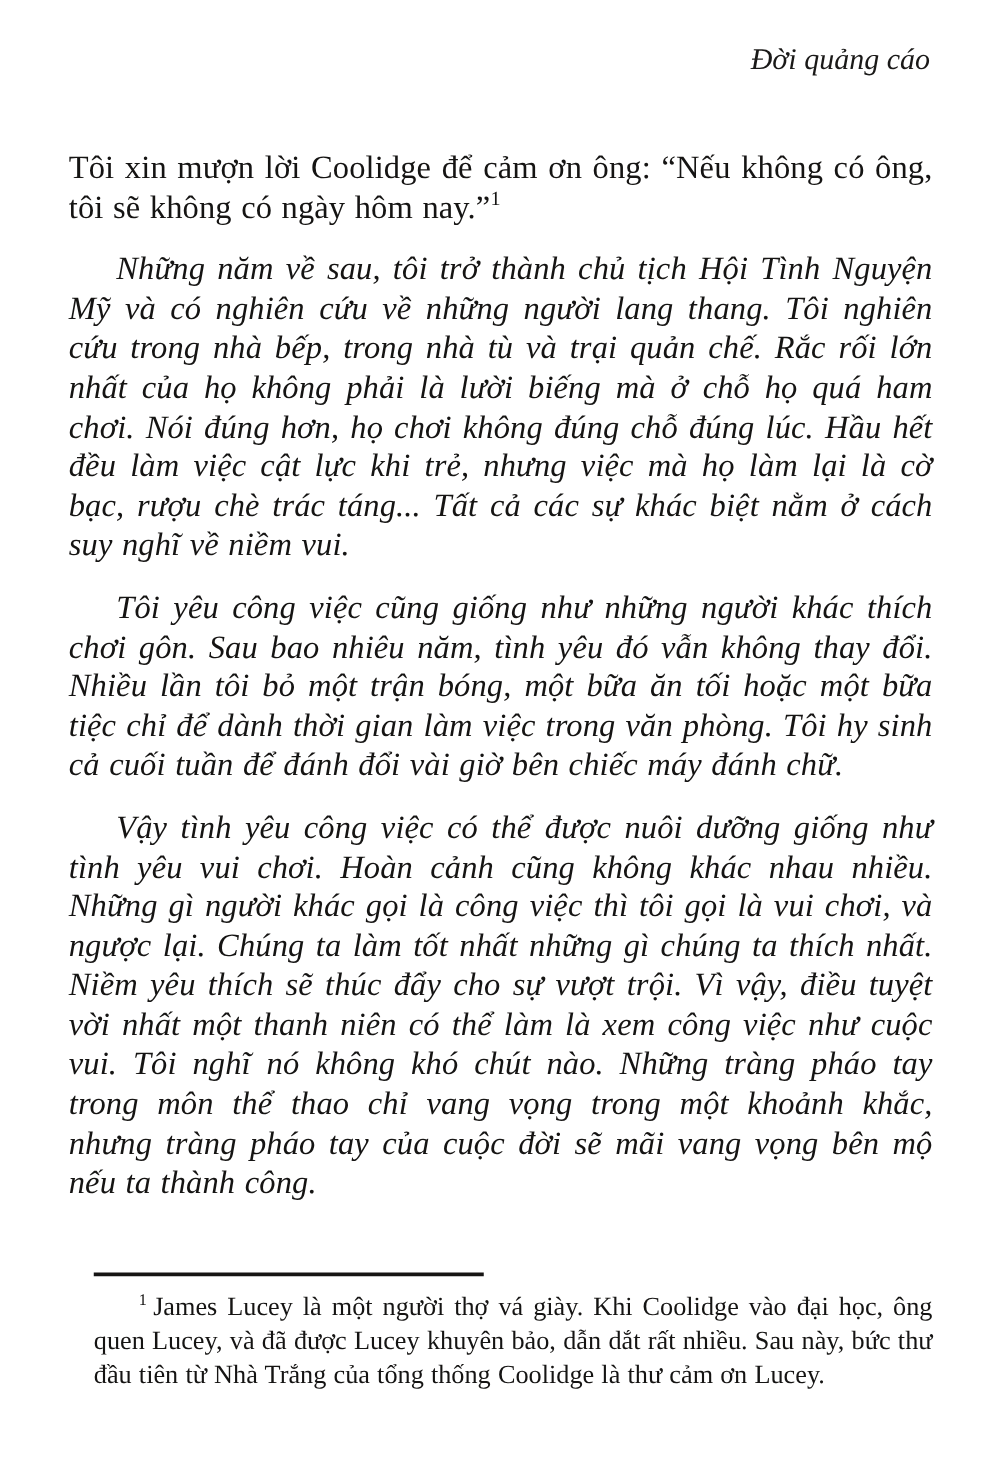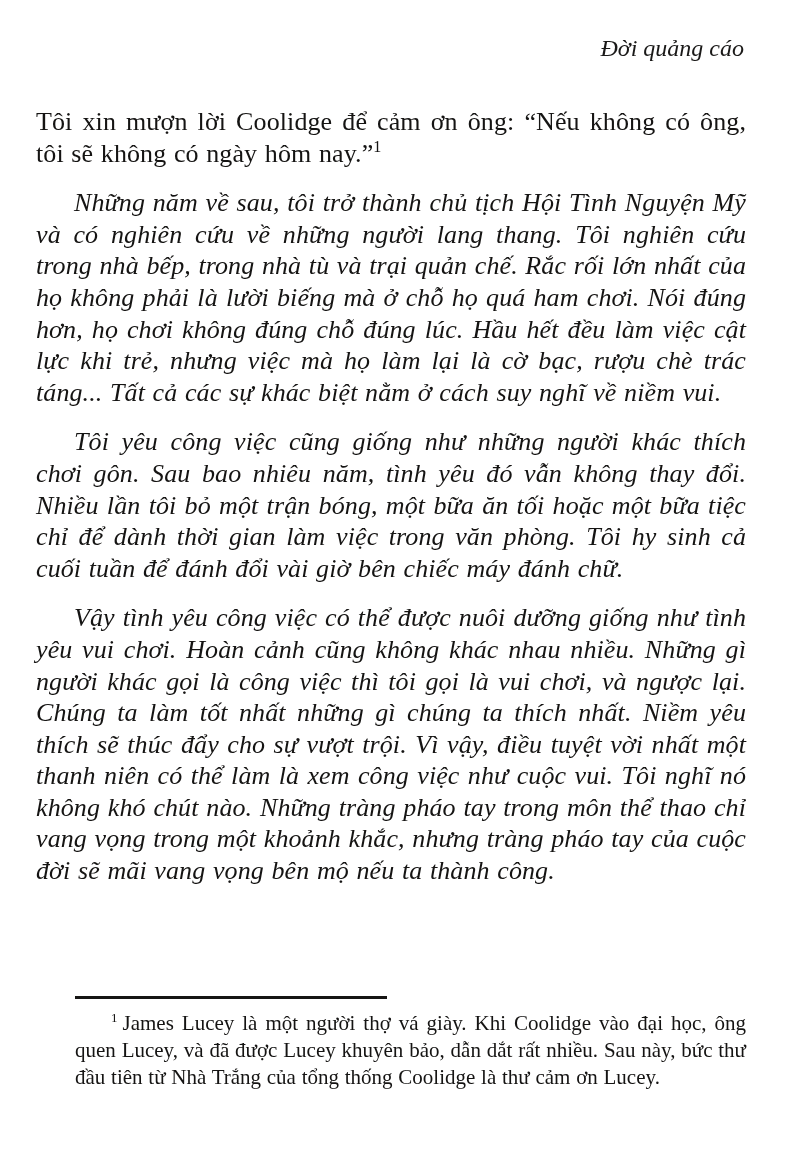--- a/index.html
+++ b/index.html
@@ -9,32 +9,32 @@
   }
   .page {
     position: relative;
     width: 800px;
     height: 1169px;
     box-sizing: border-box;
     background: #ffffff;
     color: #151413;
     font-family: "Liberation Serif", serif;
     overflow: hidden;
-    padding: 34px 54px 0 36px;
+    padding: 34px 54px 0 55px;
   }
   .running-head {
     text-align: right;
     font-style: italic;
     font-size: 24px;
     line-height: 28px;
     color: #1a1918;
     padding-right: 2px;
   }
   .body-text {
-    margin-top: 44px;
+    margin-top: 56px;
   }
   .body-text p {
     margin: 0 0 18px 0;
     font-size: 26px;
     line-height: 31.6px;
     text-align: justify;
     letter-spacing: 0.1px;
     word-spacing: 1px;
   }
   .body-text p.indented {
@@ -43,21 +43,21 @@
   }
   .fn-ref {
     font-size: 0.62em;
     vertical-align: super;
     line-height: 0;
   }
   .footnote {
     position: absolute;
     left: 75px;
     right: 54px;
-    top: 996px;
+    top: 1018px;
   }
   .footnote-rule {
     width: 312px;
     height: 3px;
     background: #161514;
     margin-bottom: 11px;
   }
   .footnote p {
     margin: 0;
     font-size: 21px;

